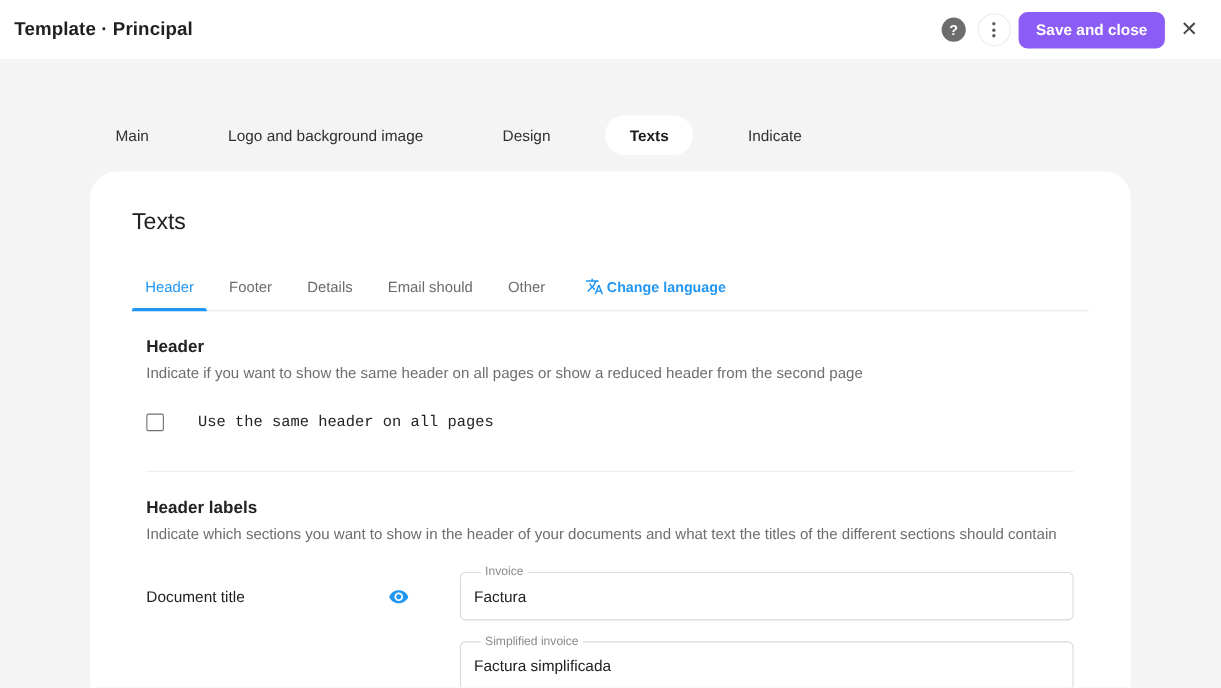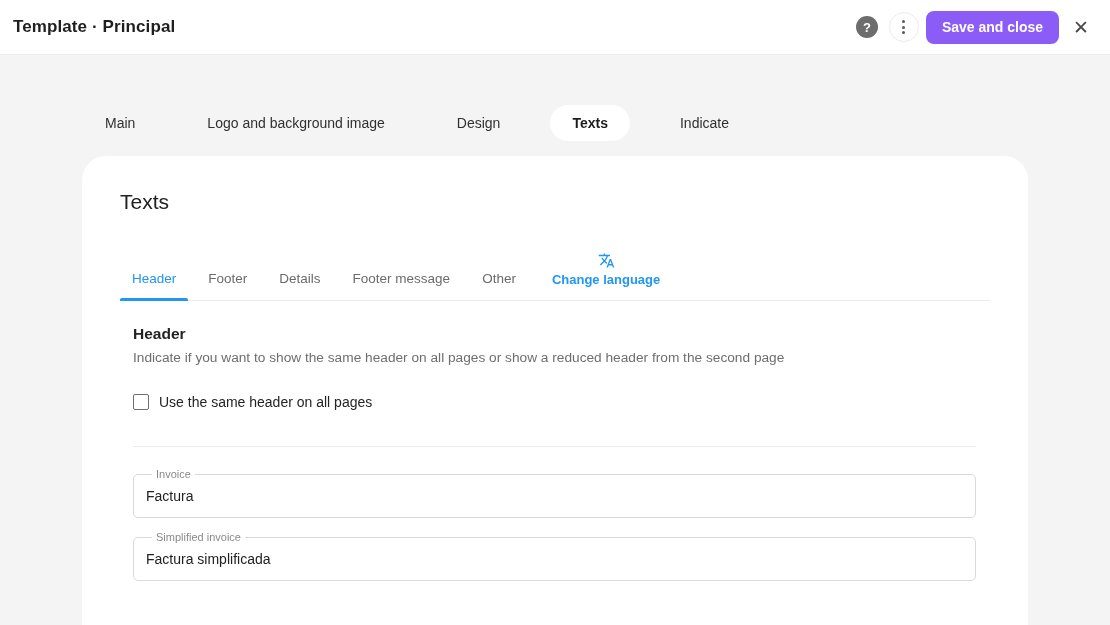--- a/index.html
+++ b/index.html
@@ -61,31 +61,31 @@
     padding:0 12px 14px; font-size:13.5px; color:#6b6b6b; cursor:pointer; position:relative;
     margin-right:8px; white-space:nowrap;
   }
   .subtab.active { color:#2196f3; }
   .subtab.active::after {
     content:""; position:absolute; left:0; right:0; bottom:-1px; height:3px;
     background:#2196f3; border-radius:2px 2px 0 0;
   }
   .change-language {
     margin-left:16px; display:flex; align-items:center; gap:3px; padding-bottom:13px;
-    color:#2196f3; font-size:13px; font-weight:700; cursor:pointer; white-space:nowrap;flex-direction:column;
+    color:#2196f3; font-size:13px; font-weight:700; cursor:pointer; white-space:nowrap;
   }
   .change-language svg { display:block; }
 
   
   .sections { padding:0 14px 0 13px; }
   .section-head { margin-top:24px; }
   .section-title { font-size:15.5px; font-weight:700; color:#232323; }
   .section-desc { margin-top:7px; font-size:13.7px; color:#6e6e6e; }
 
-  .checkbox-row { margin-top:29px; display:flex; align-items:center; gap:10px; cursor:pointer; }
+  .checkbox-row { margin-top:29px; display:flex; align-items:center; gap:31px; cursor:pointer;font-family:Liberation Mono, monospace; }
   .checkbox {
     width:16px; height:16px; border:1.5px solid #6f6f6f; border-radius:2px; background:#fff;
     flex:0 0 auto;
   }
   .checkbox-label { font-size:14px; color:#242424; }
 
   .divider { margin-top:36px; height:1px; background:#ededed; }
 
   
   .form-row { margin-top:27px; display:flex; }
@@ -136,21 +136,21 @@
     <div class="tab">Indicate</div>
   </div>
 
   <div class="card">
     <div class="card-title">Texts</div>
 
     <div class="subtabs">
       <div class="subtab active">Header</div>
       <div class="subtab">Footer</div>
       <div class="subtab">Details</div>
-      <div class="subtab">Footer message</div>
+      <div class="subtab">Email should</div>
       <div class="subtab">Other</div>
       <div class="change-language">
         <span style="display:flex;">
           <svg width="17" height="17" viewBox="0 0 24 24" fill="#2196f3">
             <path d="M12.87 15.07l-2.54-2.51.03-.03c1.74-1.94 2.98-4.17 3.71-6.53H17V4h-7V2H8v2H1v1.99h11.17C11.5 7.92 10.44 9.75 9 11.35 8.07 10.32 7.3 9.19 6.69 8h-2c.73 1.63 1.73 3.17 2.98 4.56l-5.09 5.02L4 19l5-5 3.11 3.11.76-2.04zM18.5 10h-2L12 22h2l1.12-3h4.75L21 22h2l-4.5-12zm-2.62 7l1.62-4.33L19.12 17h-3.24z"></path>
           </svg>
         </span>
         <span>Change language</span>
       </div>
     </div>
@@ -162,22 +162,34 @@
         <div class="section-desc">Indicate if you want to show the same header on all pages or show a reduced header from the second page</div>
       </div>
 
       <div class="checkbox-row">
         <span class="checkbox"></span>
         <span class="checkbox-label">Use the same header on all pages</span>
       </div>
 
       <div class="divider"></div>
 
+      <div class="section-head">
+        <div class="section-title">Header labels</div>
+        <div class="section-desc">Indicate which sections you want to show in the header of your documents and what text the titles of the different sections should contain</div>
+      </div>
 
       <div class="form-row">
+        <div class="form-label-col">
+          <span class="form-label">Document title</span>
+          <span class="eye-icon">
+            <svg width="19" height="19" viewBox="0 0 24 24" fill="currentColor">
+              <path d="M12 4.5C7 4.5 2.73 7.61 1 12c1.73 4.39 6 7.5 11 7.5s9.27-3.11 11-7.5c-1.73-4.39-6-7.5-11-7.5zM12 17c-2.76 0-5-2.24-5-5s2.24-5 5-5 5 2.24 5 5-2.24 5-5 5zm0-8c-1.66 0-3 1.34-3 3s1.34 3 3 3 3-1.34 3-3-1.34-3-3-3z"></path>
+            </svg>
+          </span>
+        </div>
         <div class="fields-col">
           <div class="field-group">
             <span class="floating-label">Invoice</span>
             <input type="text" value="Factura" style="">
           </div>
           <div class="field-group">
             <span class="floating-label">Simplified invoice</span>
             <input type="text" value="Factura simplificada" style="">
           </div>
 

